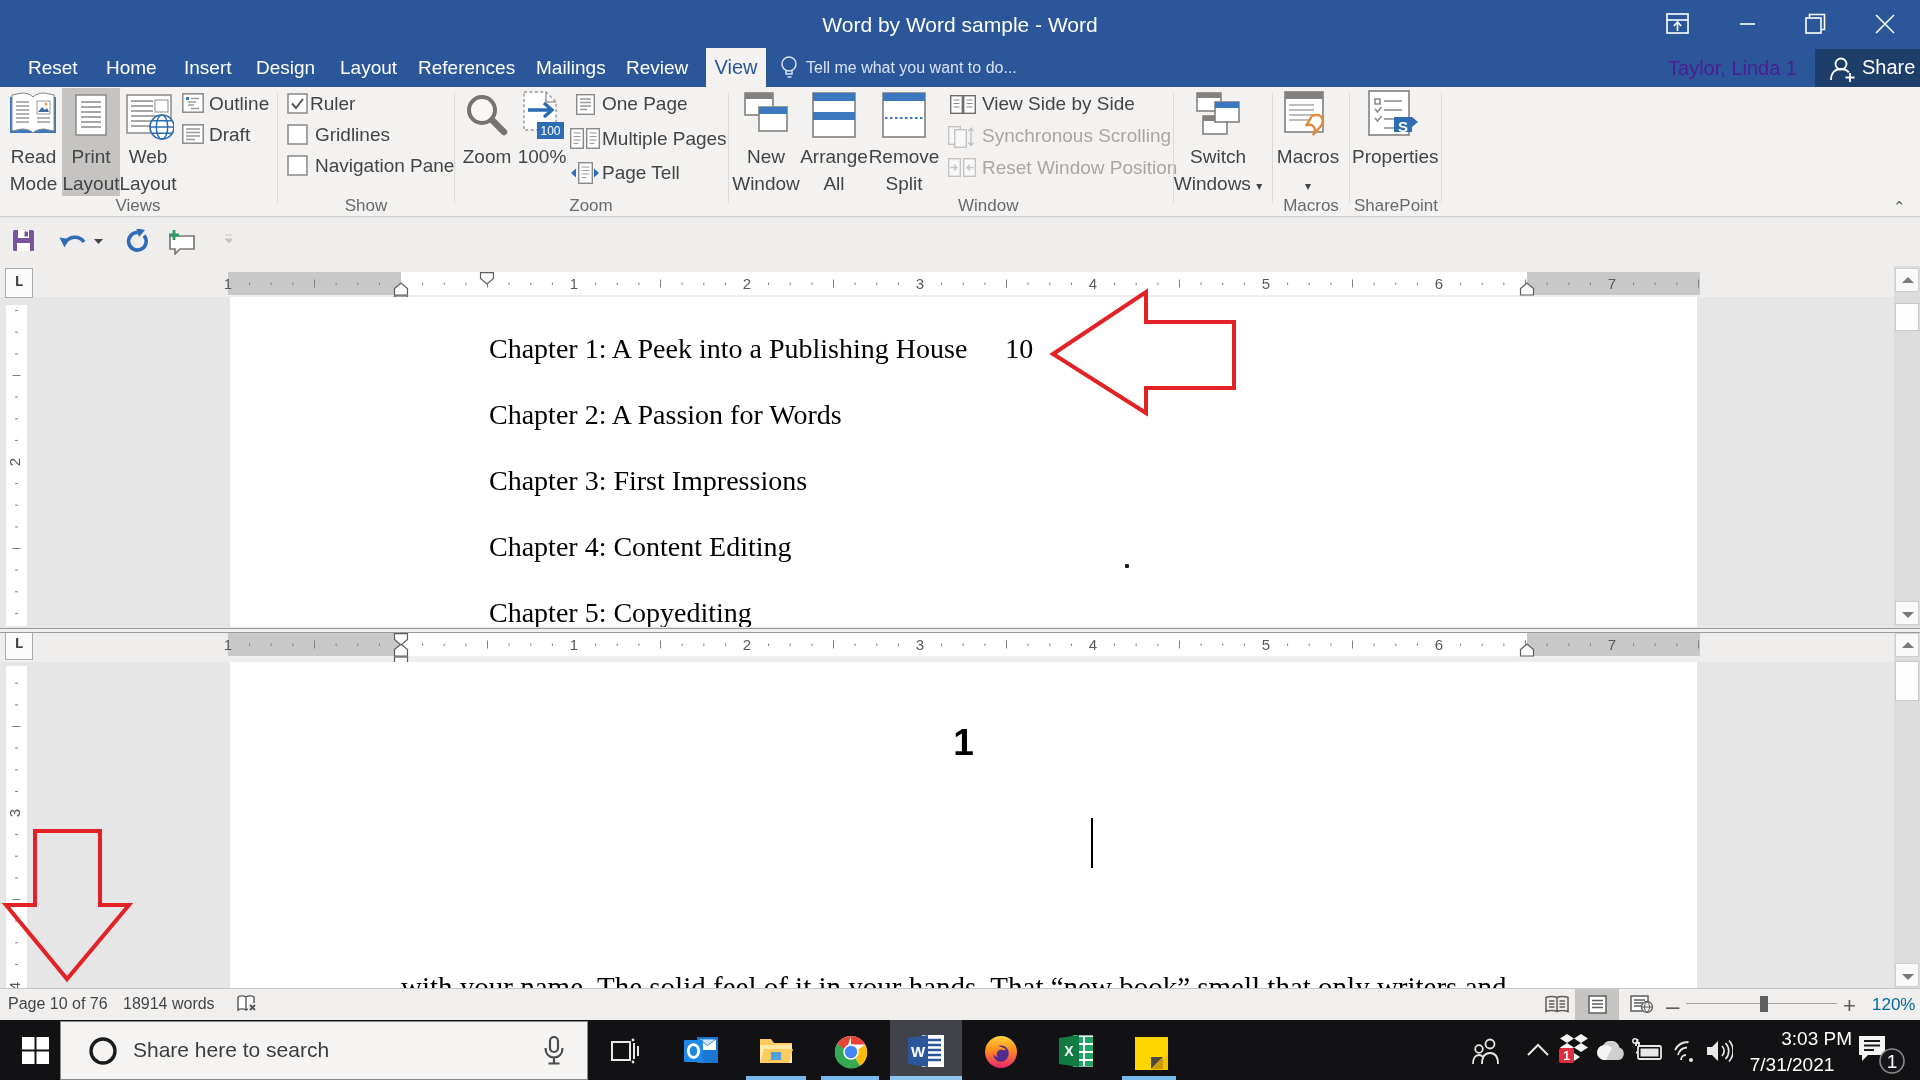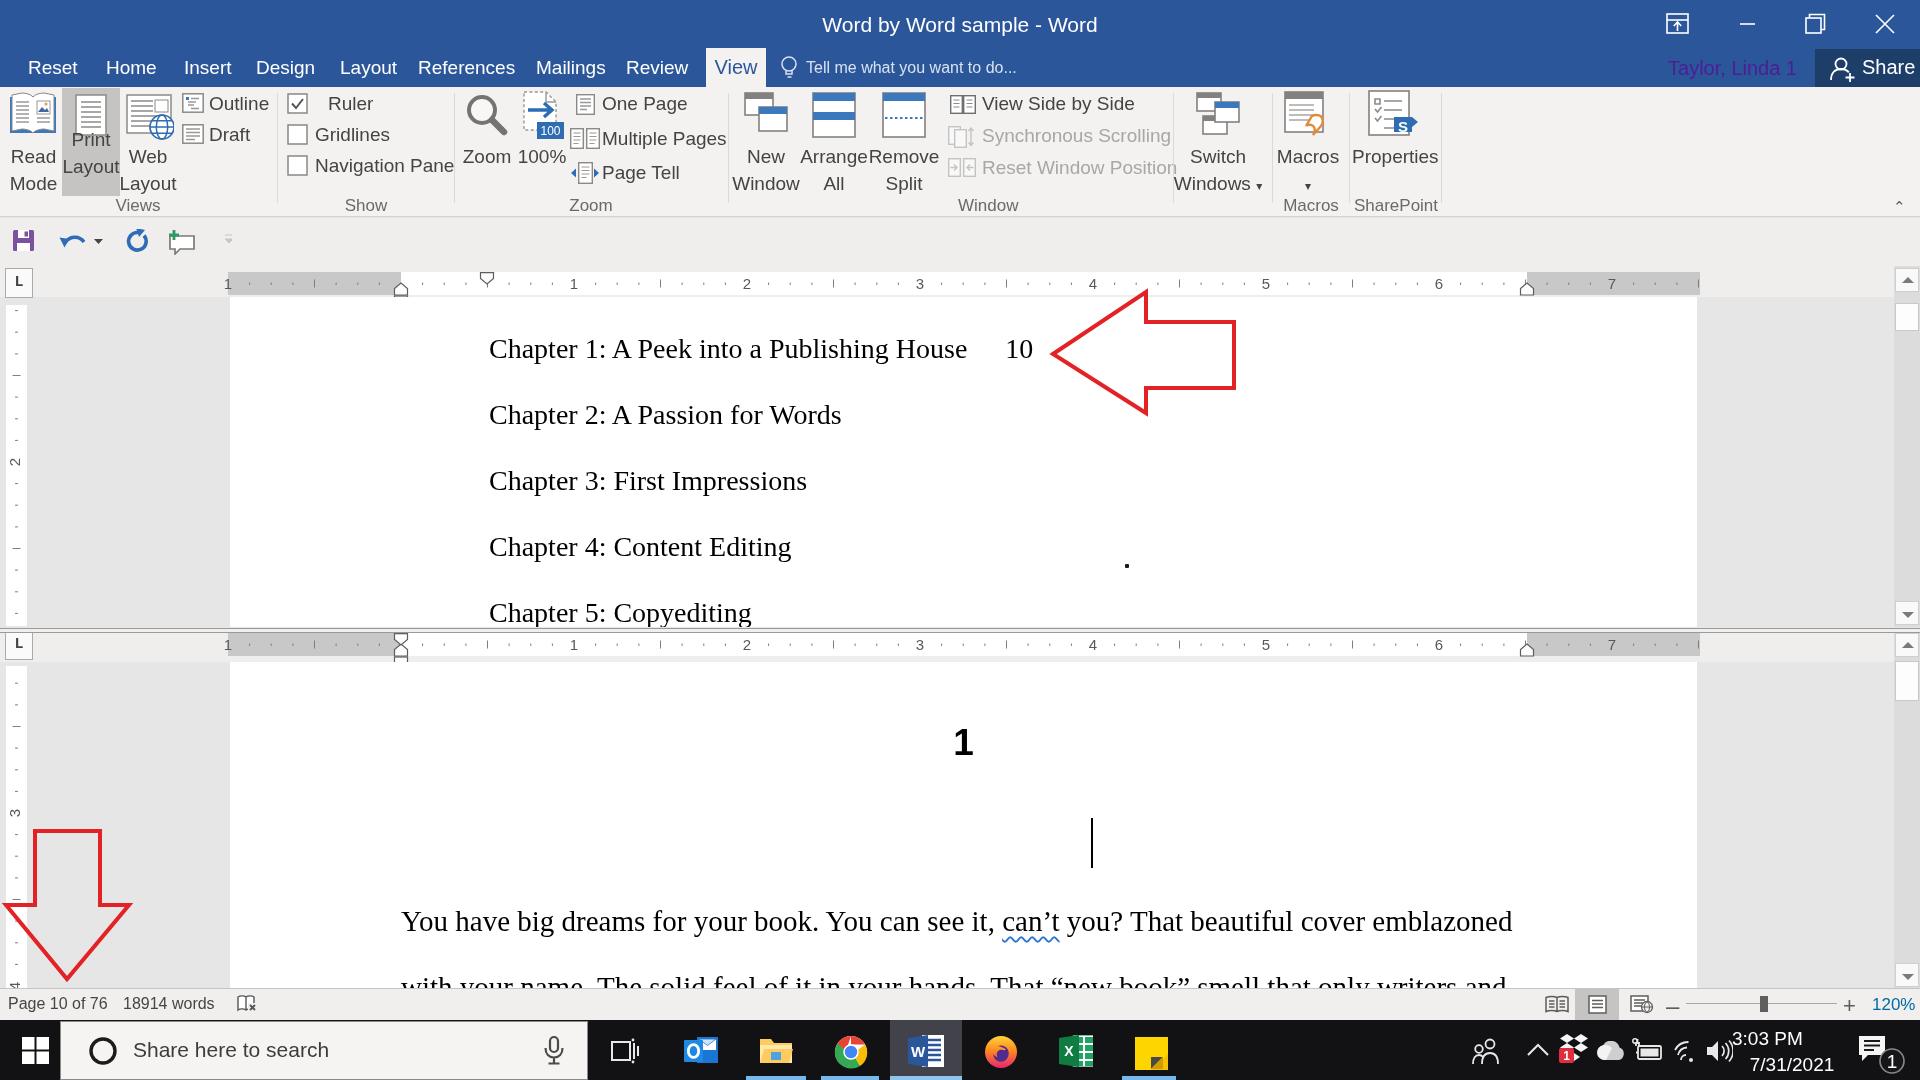--- a/index.html
+++ b/index.html
@@ -106,41 +106,41 @@
   <rect x="1" y="1" width="44" height="38" fill="#fff" stroke="#8c8a88" stroke-width="1.5"></rect>
   <g stroke="#8c8a88" stroke-width="1.6">
     <path d="M5 7 h22 M5 12 h22 M5 17 h22 M5 22 h36 M5 27 h20 M5 32 h20"></path>
   </g>
   <rect x="29" y="6" width="13" height="12" fill="#fff" stroke="#8c8a88"></rect>
   <circle cx="36" cy="33" r="12" fill="#fff" stroke="#2f6bb1" stroke-width="1.7"></circle>
   <ellipse cx="36" cy="33" rx="5.7" ry="12" fill="none" stroke="#2f6bb1" stroke-width="1.5"></ellipse>
   <path d="M24 33 h24 M26 26.7 h20 M26 39.3 h20" stroke="#2f6bb1" stroke-width="1.5" fill="none"></path>
 </svg>
 <div class="riblabel" style="left:6px;top:143px;width:55px">Read<br>Mode</div>
-<div class="riblabel" style="left:62px;top:126px;width:58px">Print<br>Layout</div>
+<div class="riblabel" style="left:62px;top:143px;width:58px">Print<br>Layout</div>
 <div class="riblabel" style="left:119px;top:143px;width:58px">Web<br>Layout</div>
 <svg class="abs" style="left:182px;top:93px" width="22" height="20" viewBox="0 0 22 20">
   <rect x="0.8" y="0.8" width="20.4" height="18.4" fill="#fff" stroke="#8c8a88" stroke-width="1.5"></rect>
   <rect x="4" y="4" width="3" height="3" fill="#3c78bd"></rect>
   <path d="M9 5.5 h8 M6 9 h8 M6 12 h6 M9 15.5 h8" stroke="#9a9998" stroke-width="1.4"></path>
 </svg>
 <div class="smalllabel" style="left:209px;top:93px">Outline</div>
 <svg class="abs" style="left:182px;top:124px" width="22" height="20" viewBox="0 0 22 20">
   <rect x="0.8" y="0.8" width="20.4" height="18.4" fill="#fff" stroke="#8c8a88" stroke-width="1.5"></rect>
   <path d="M4 5 h14 M4 8.5 h14 M4 12 h14 M4 15.5 h9" stroke="#9a9998" stroke-width="1.4"></path>
 </svg>
 <div class="smalllabel" style="left:209px;top:124px">Draft</div>
 <div class="grplabel" style="left:0px;width:276px">Views</div>
 <div class="vsep" style="left:277px"></div>
 
 <div class="chk" style="left:287px;top:93px"><svg width="21" height="21" viewBox="0 0 21 21">
       <rect x="1" y="1" width="19" height="19" fill="#fff" stroke="#8a8886" stroke-width="1.5"></rect>
       <path d="M5 10.5 l4 4.5 7 -9" stroke="#555" stroke-width="2" fill="none"></path>
     </svg></div>
-<div class="smalllabel" style="left:328px;top:93px">Ruler</div>
+<div class="smalllabel" style="left:310px;top:93px">Ruler</div>
 <div class="chk" style="left:287px;top:124px"><svg width="21" height="21" viewBox="0 0 21 21">
       <rect x="1" y="1" width="19" height="19" fill="#fff" stroke="#8a8886" stroke-width="1.5"></rect>
     </svg></div>
 <div class="smalllabel" style="left:315px;top:124px">Gridlines</div>
 <div class="chk" style="left:287px;top:155px"><svg width="21" height="21" viewBox="0 0 21 21">
       <rect x="1" y="1" width="19" height="19" fill="#fff" stroke="#8a8886" stroke-width="1.5"></rect>
     </svg></div>
 <div class="smalllabel" style="left:315px;top:155px">Navigation Pane</div>
 <div class="grplabel" style="left:278px;width:176px">Show</div>
 <div class="vsep" style="left:454px"></div>
@@ -344,21 +344,20 @@
   <div class="serif chline" style="top:170px">Chapter 3: First Impressions</div>
   <div class="serif chline" style="top:236px">Chapter 4: Content Editing</div>
   <div class="serif chline" style="top:302px">Chapter 5: Copyediting</div>
   <div class="abs" style="left:895px;top:267px;width:3.5px;height:3.5px;background:#1a1a1a;border-radius:1px"></div>
 </div>
 
 <div class="abs" style="left:0;top:628px;width:1920px;height:5px;background:#f0efee;border-top:1px solid #9a9a9a;border-bottom:1px solid #9a9a9a"></div>
 
 <div class="page" style="top:662px;height:326px;overflow:hidden">
   <div class="abs" style="left:0;top:62px;width:1467px;text-align:center;font-weight:bold;font-size:37px;line-height:1">1</div>
-  <div class="abs serif bodyline" style="top:245px">You have big dreams for your book. You can see it, <span class="wavy">can’t</span> you? That beautiful cover emblazoned</div>
   <div class="abs serif bodyline" style="top:311px">with your name. The solid feel of it in your hands. That “new book” smell that only writers and</div>
   <div class="abs" style="left:861px;top:156px;width:1.6px;height:50px;background:#000"></div>
 </div>
 
 <svg class="abs" style="left:1040px;top:280px" width="210" height="145" viewBox="0 0 210 145">
   <path d="M13 74 L106 12 L106 42 L194 42 L194 108 L106 108 L106 133 Z" fill="none" stroke="#e32226" stroke-width="4"></path>
 </svg>
 <svg class="abs" style="left:0px;top:820px" width="145" height="170" viewBox="0 0 145 170">
   <path d="M35 11 L100 11 L100 85 L129 85 L67 159 L6 85 L35 85 Z" fill="none" stroke="#e32226" stroke-width="4"></path>
 </svg>
@@ -546,20 +545,20 @@
     <path d="M10 22 a5 5 0 0 1 5 -5"></path>
     <path d="M7 17 a10 10 0 0 1 9 -7.5"></path>
     <path d="M4 12 a15 15 0 0 1 13.5 -8"></path>
   </g>
   <circle cx="20" cy="22" r="2" fill="#e8e8e8"></circle>
 </svg>
 <svg class="abs" style="left:1705px;top:1038px" width="28" height="26" viewBox="0 0 28 26">
   <path d="M2 9 h5 l6 -6 v20 l-6 -6 h-5 z" fill="#e8e8e8"></path>
   <path d="M17 8 a 7 7 0 0 1 0 10 M20.5 5 a 11.5 11.5 0 0 1 0 16 M24 2.5 a 15.5 15.5 0 0 1 0 21" fill="none" stroke="#e8e8e8" stroke-width="1.7"></path>
 </svg>
-<div class="abs" style="left:1732px;top:1028px;width:120px;text-align:left;color:#fff;font-size:19px">3:03 PM</div>
+<div class="abs" style="left:1732px;top:1028px;width:120px;text-align:right;color:#fff;font-size:19px">3:03 PM</div>
 <div class="abs" style="left:1732px;top:1054px;width:120px;text-align:center;color:#fff;font-size:19px">7/31/2021</div>
 <svg class="abs" style="left:1858px;top:1035px" width="50" height="40" viewBox="0 0 50 40">
   <path d="M1 1 h26 v19 h-17 l-6 6 v-6 h-3 z" fill="#f5f5f5"></path>
   <path d="M6 6 h16 M6 10.5 h16 M6 15 h10" stroke="#1a1a1a" stroke-width="2"></path>
   <circle cx="34" cy="26" r="12" fill="#16161a" stroke="#8a8a8a" stroke-width="1.6"></circle>
   <text x="34" y="33" font-size="19" fill="#fff" text-anchor="middle" font-family="Liberation Sans">1</text>
 </svg>
 
 </body></html>

